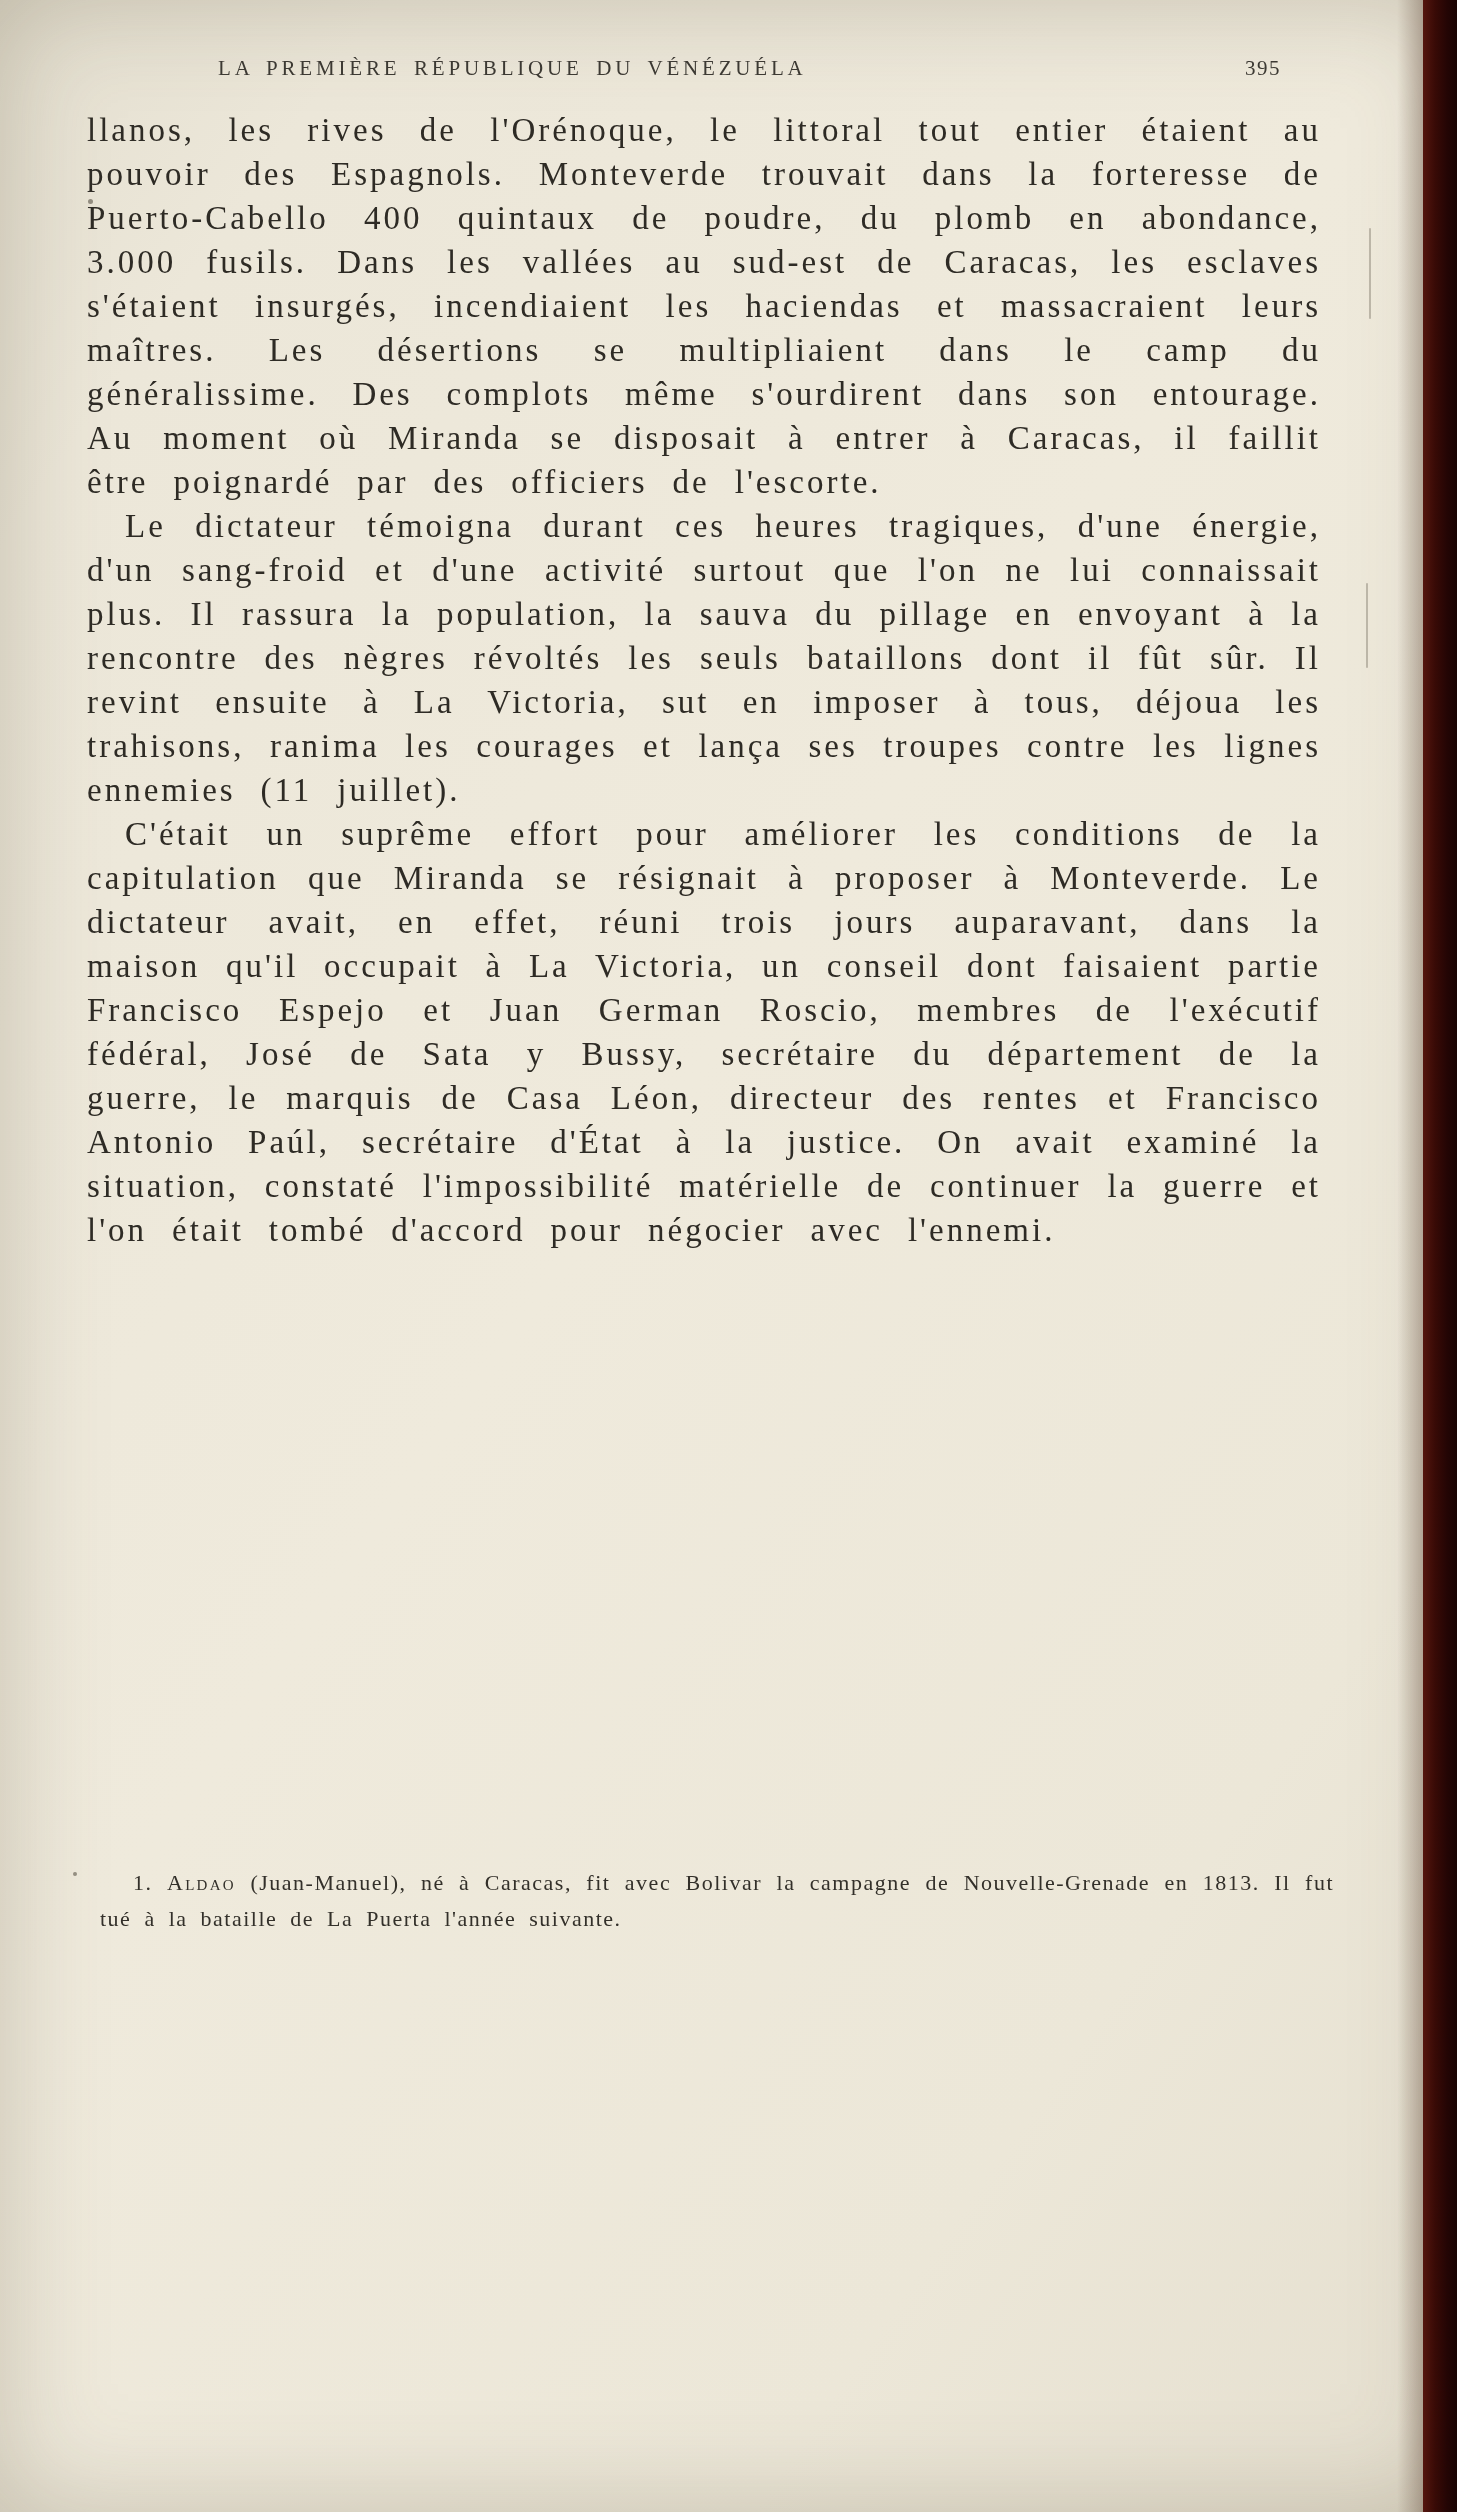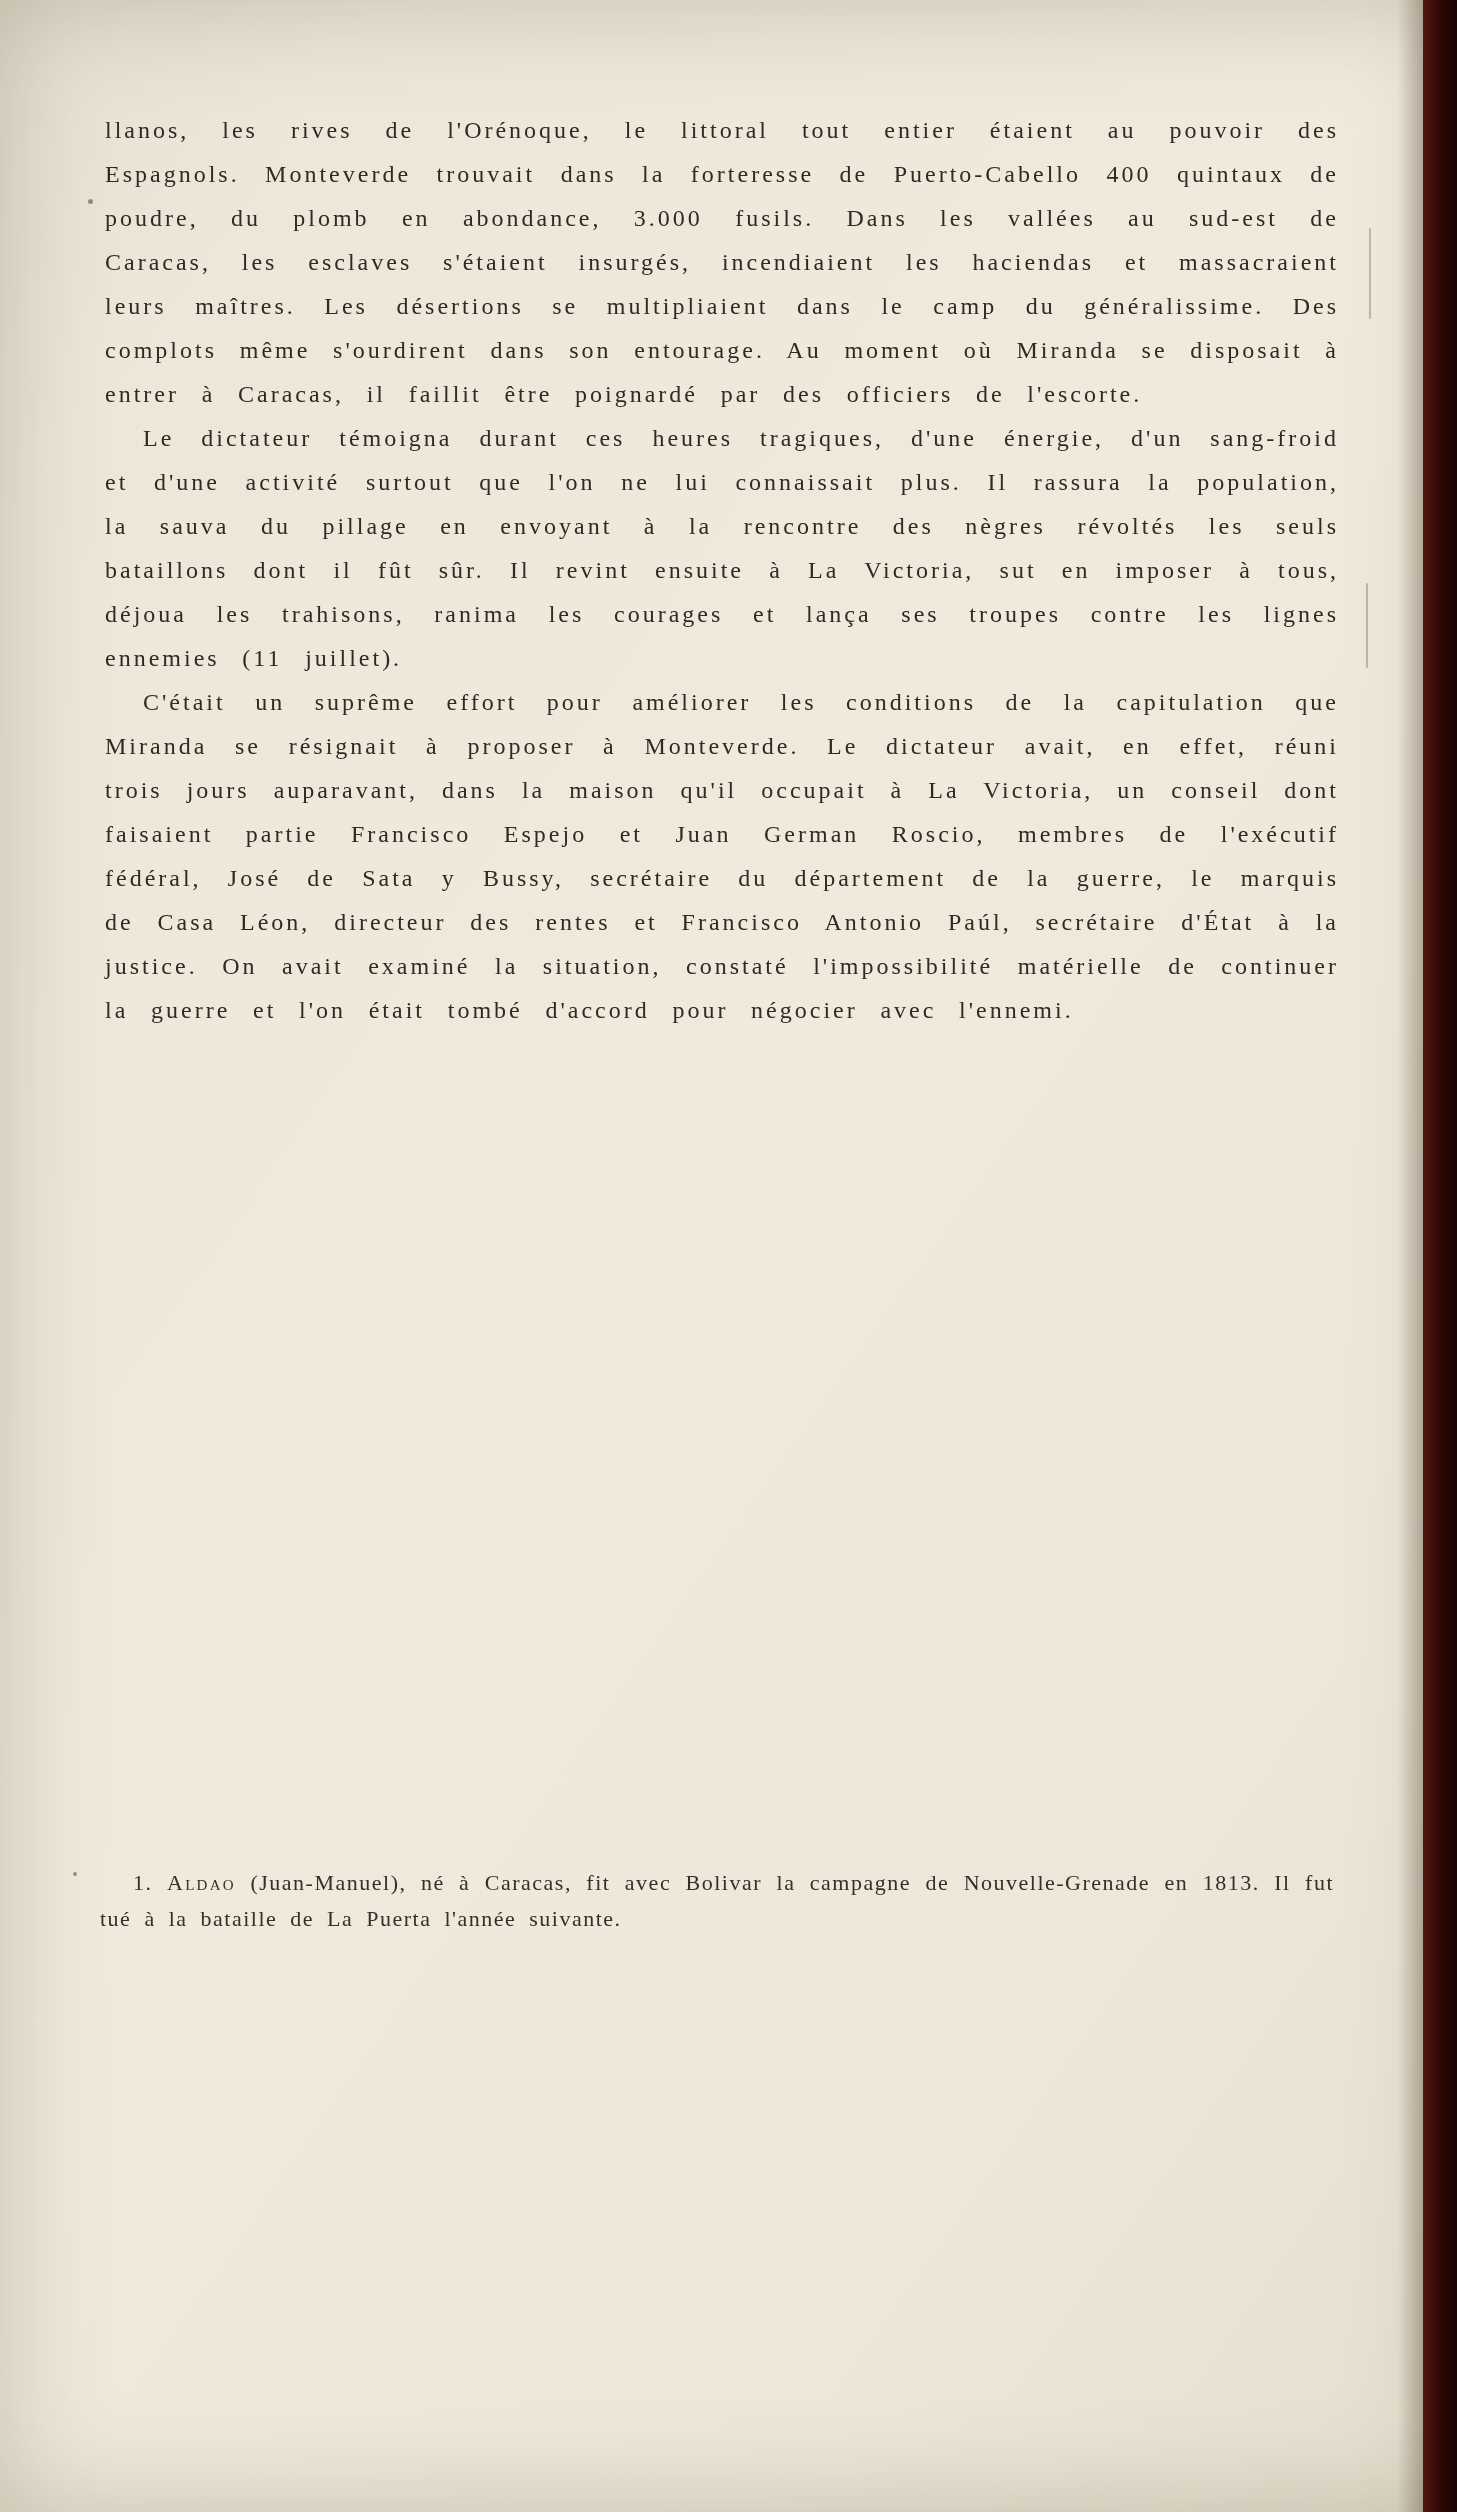--- a/index.html
+++ b/index.html
@@ -44,23 +44,23 @@
     position: absolute;
     right: 53px;
     top: 0;
     letter-spacing: 1.5px;
   }
 
   
   .text-block {
     position: absolute;
     top: 108px;
-    left: 105px;
+    left: 87px;
     width: 1234px;
-    font-size: 24px;
+    font-size: 33px;
     line-height: 44px;
     letter-spacing: 3px;
     word-spacing: 13.7px;
     text-align: justify;
     color: #2e2b25;
   }
   .para { text-indent: 38px; }
   .para.first { text-indent: 0; }
 
   .fnref {
@@ -124,20 +124,24 @@
     background: rgba(62, 56, 44, 0.5);
   }
   .speck.s1 { left: 88px; top: 199px; width: 5.3px; height: 5.3px; }
   .speck.s2 { left: 73px;  top: 1872px; width: 3.8px; height: 3.8px; }
 </style>
 </head>
 <body>
 
 <div class="page">
 
+  <header class="running-head">
+    <span class="head-title">LA PREMIÈRE RÉPUBLIQUE DU VÉNÉZUÉLA</span>
+    <span class="head-page">395</span>
+  </header>
 
   <main class="text-block">
     <p class="para first">llanos, les rives de l'Orénoque, le littoral tout entier étaient au pouvoir des Espagnols. Monteverde trouvait dans la forteresse de Puerto-Cabello 400 quintaux de poudre, du plomb en abondance, 3.000 fusils. Dans les vallées au sud-est de Caracas, les esclaves s'étaient insurgés, incendiaient les haciendas et massacraient leurs maîtres. Les désertions se multipliaient dans le camp du généralissime. Des complots même s'ourdirent dans son entourage. Au moment où Miranda se disposait à entrer à Caracas, il faillit être poignardé par des officiers de l'escorte.</p>
     <p class="para">Le dictateur témoigna durant ces heures tragiques, d'une énergie, d'un sang-froid et d'une activité surtout que l'on ne lui connaissait plus. Il rassura la population, la sauva du pillage en envoyant à la rencontre des nègres révoltés les seuls bataillons dont il fût sûr. Il revint ensuite à La Victoria, sut en imposer à tous, déjoua les trahisons, ranima les courages et lança ses troupes contre les lignes ennemies (11 juillet).</p>
     <p class="para">C'était un suprême effort pour améliorer les conditions de la capitulation que Miranda se résignait à proposer à Monteverde. Le dictateur avait, en effet, réuni trois jours auparavant, dans la maison qu'il occupait à La Victoria, un conseil dont faisaient partie Francisco Espejo et Juan German Roscio, membres de l'exécutif fédéral, José de Sata y Bussy, secrétaire du département de la guerre, le marquis de Casa Léon, directeur des rentes et Francisco Antonio Paúl, secrétaire d'État à la justice. On avait examiné la situation, constaté l'impossibilité matérielle de continuer la guerre et l'on était tombé d'accord pour négocier avec l'ennemi.</p>
   </main>
 
   <footer class="footnote"><span>1.</span> <span class="smallcaps">Aldao</span><span> (Juan-Manuel), né à Caracas, fit avec Bolivar la campagne de Nouvelle-Grenade en 1813. Il fut tué à la bataille de La Puerta l'année suivante.</span></footer>
 
   <div class="margin-mark m1"></div>

